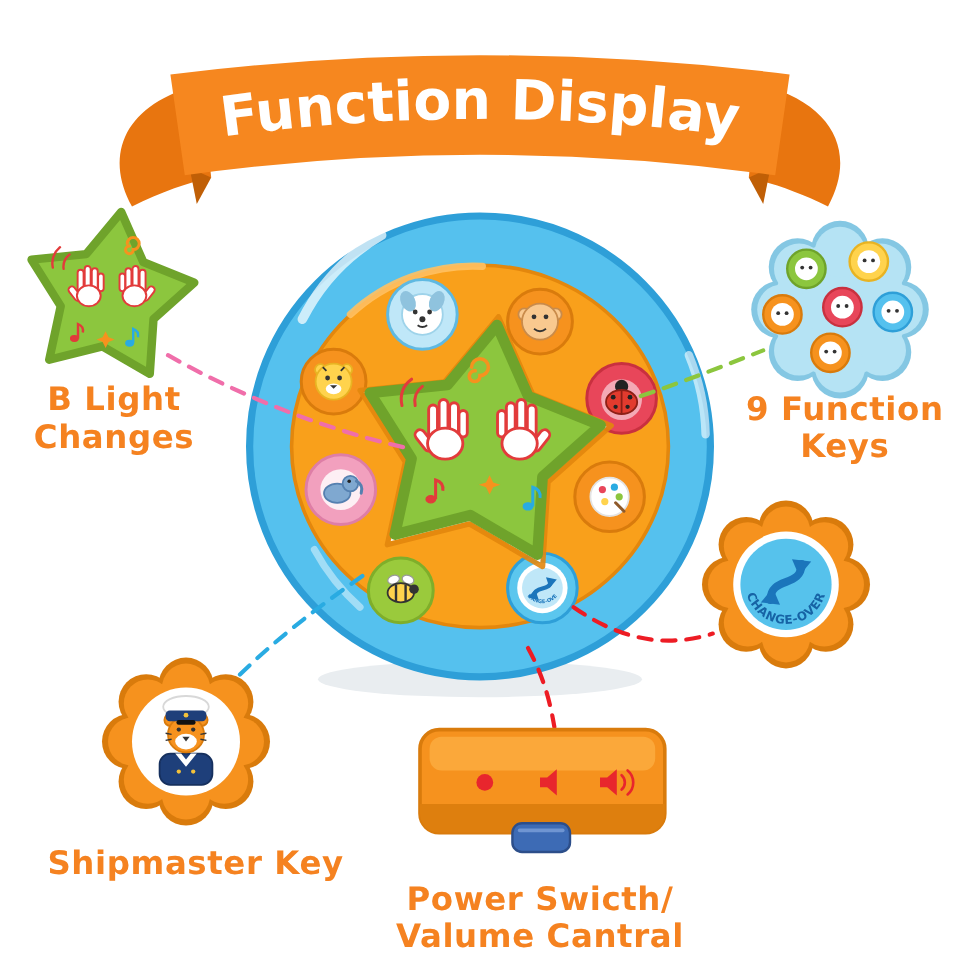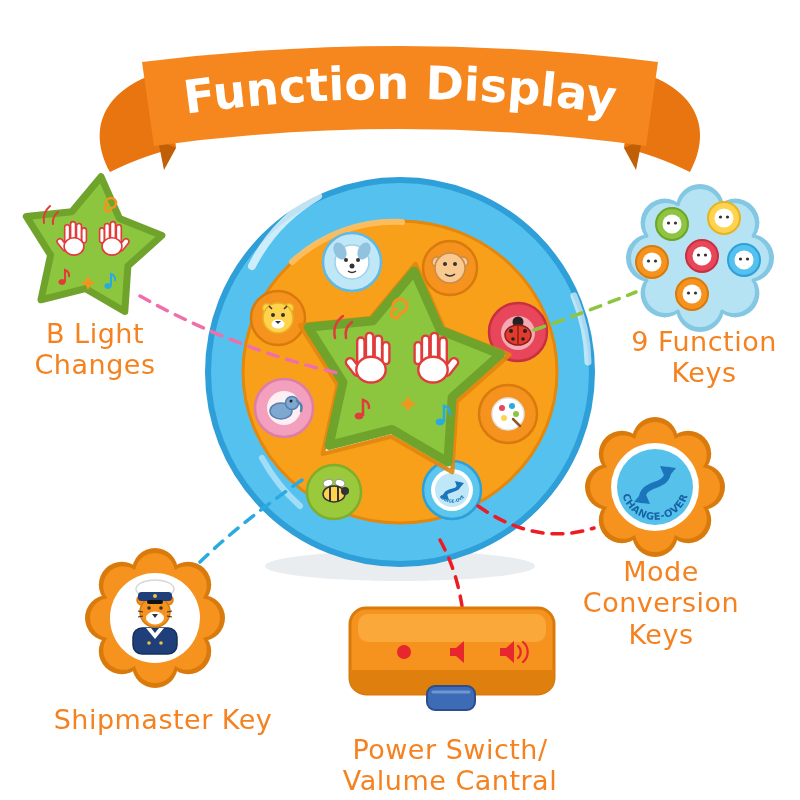--- a/index.html
+++ b/index.html
@@ -2,21 +2,21 @@
 <html><head>
 <meta charset="utf-8">
 <style>
   html,body{margin:0;padding:0;background:#fff;}
   .stage{
     position:relative;width:800px;height:800px;background:#ffffff;overflow:hidden;
     font-family:"DejaVu Sans","Liberation Sans",sans-serif;
   }
   .stage svg{position:absolute;left:0;top:0;}
   .callout-label{
-    position:absolute;color:#F58220;font-weight:normal;text-align:center;
+    position:absolute;color:#F58220;font-weight:bold;text-align:center;
     font-size:27px;line-height:1.16;letter-spacing:0.5px;
   }
 </style>
 </head>
 <body>
 
 <div class="stage">
 
 <svg width="800" height="800" viewBox="0 0 800 800">
   <defs>
@@ -354,19 +354,18 @@
     </g>
     <rect x="427" y="686" width="48" height="24" rx="8" fill="#3D6BB5" stroke="#2C4E8A" stroke-width="2"></rect>
     <path d="M433 692 h36" stroke="#6F95D2" stroke-width="3" stroke-linecap="round"></path>
   </g>
 </svg>
 
 <div class="callout-label" style="left:15px;top:318px;width:160px">B Light Changes</div>
 
 <div class="callout-label" style="left:618px;top:326px;width:172px">9 Function Keys</div>
 
-<div class="callout-label" style="left:578px;top:556px;width:166px">Mode Conversion Keys</div>
 
 <div class="callout-label" style="left:320px;top:734px;width:260px">Power Swicth/ Valume Cantral</div>
 
 <div class="callout-label" style="left:23px;top:704px;width:280px">Shipmaster Key</div>
 
 </div>
 
 </body></html>

